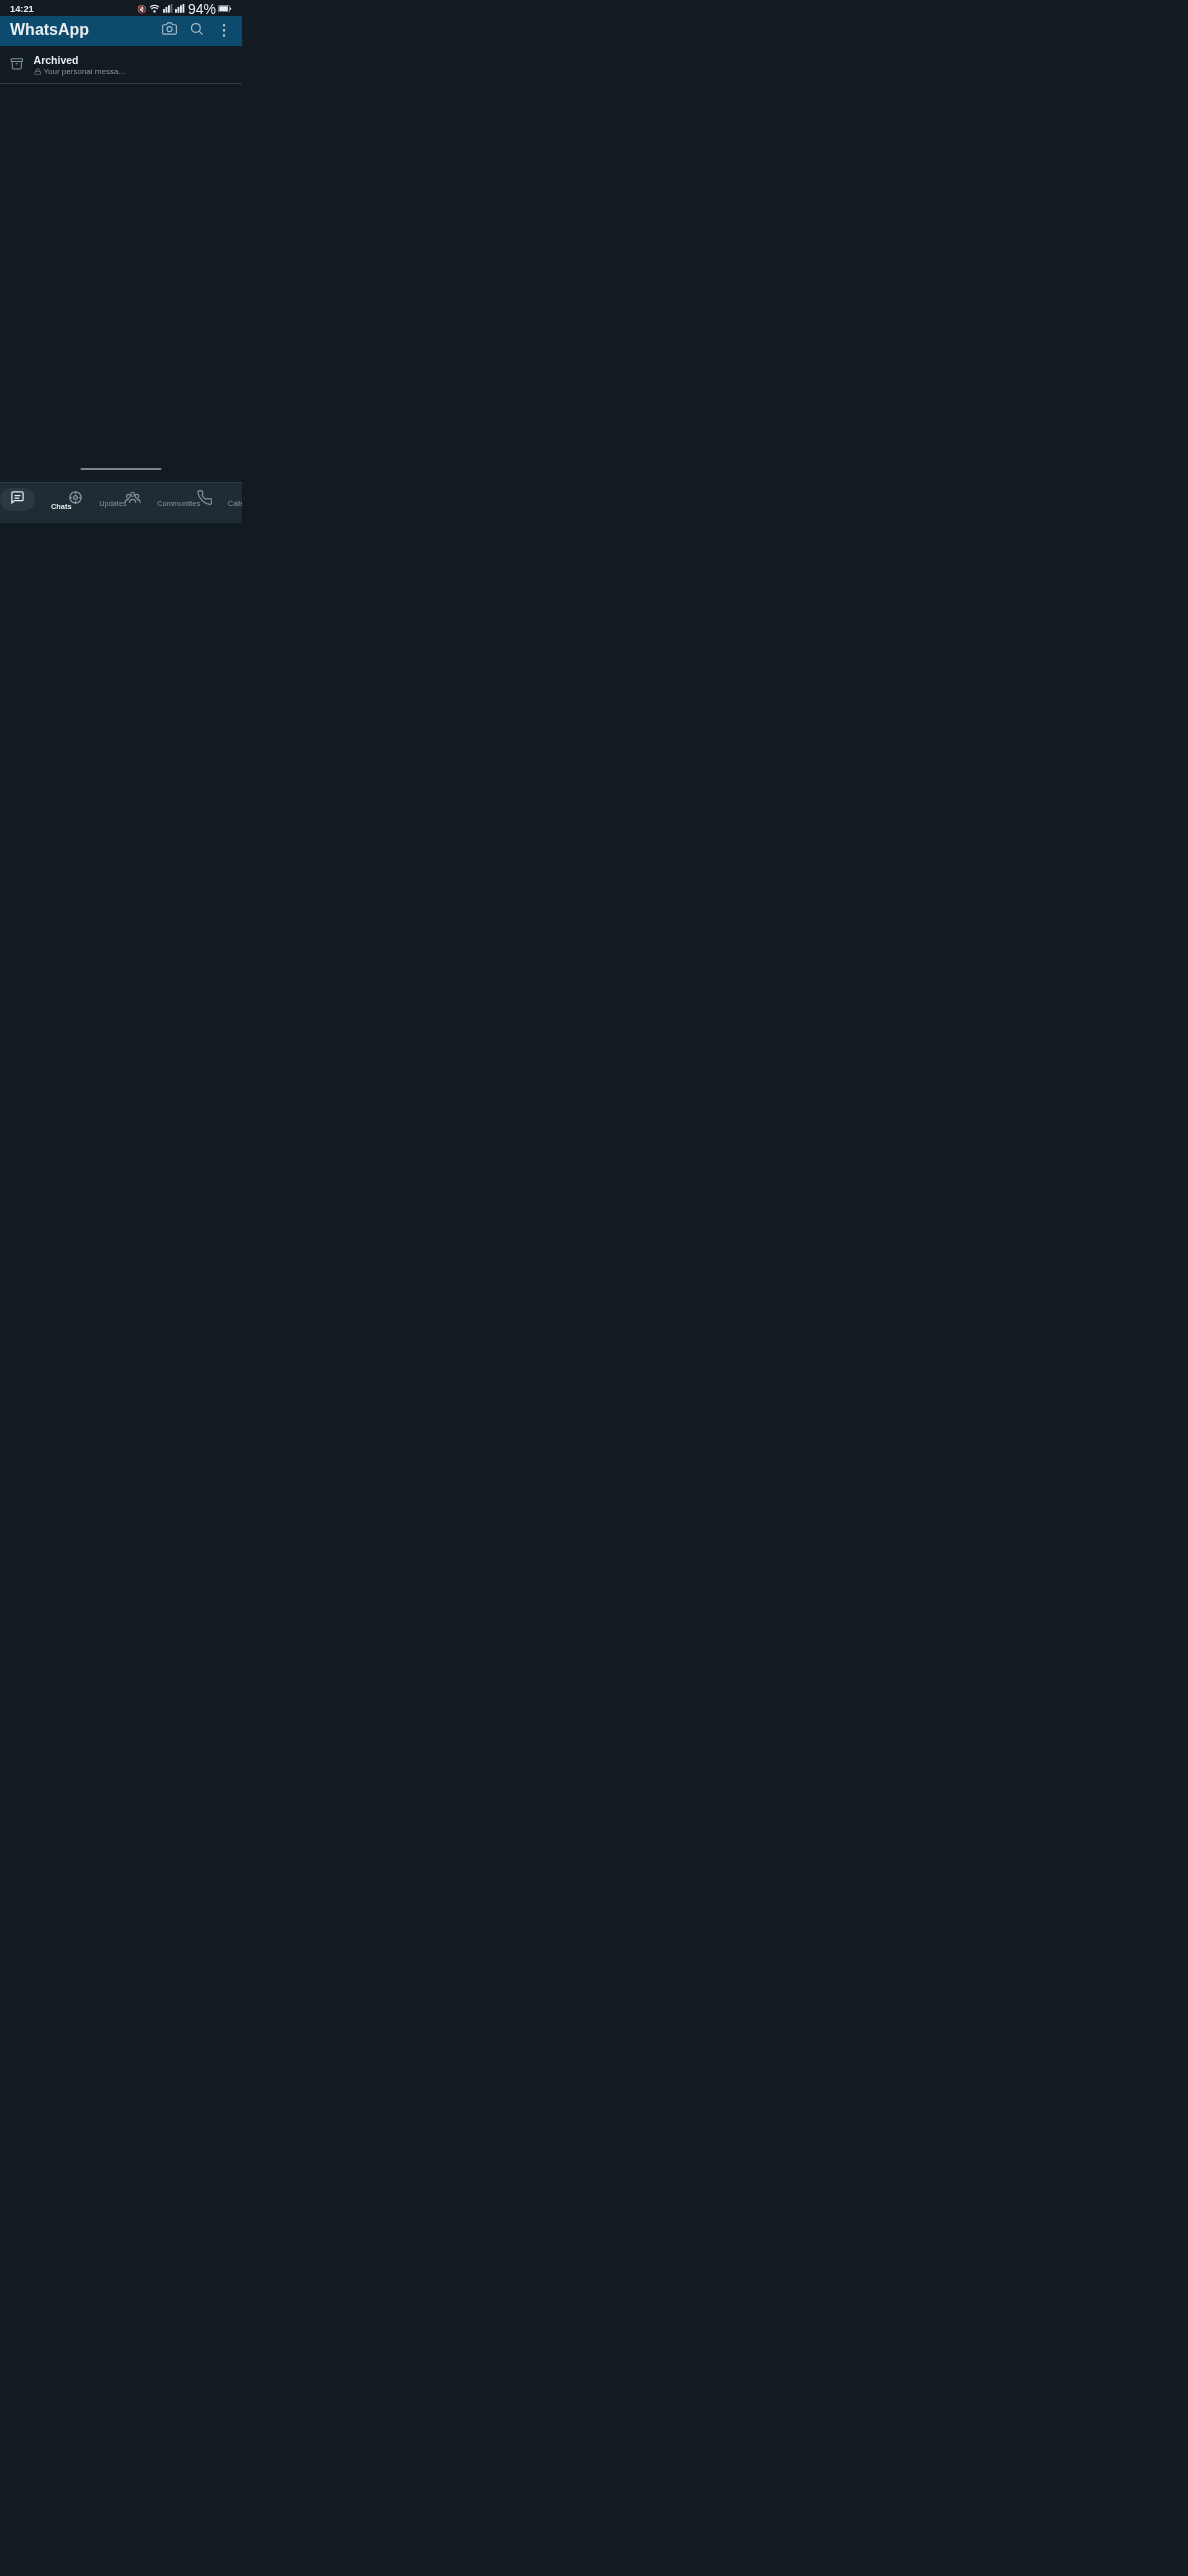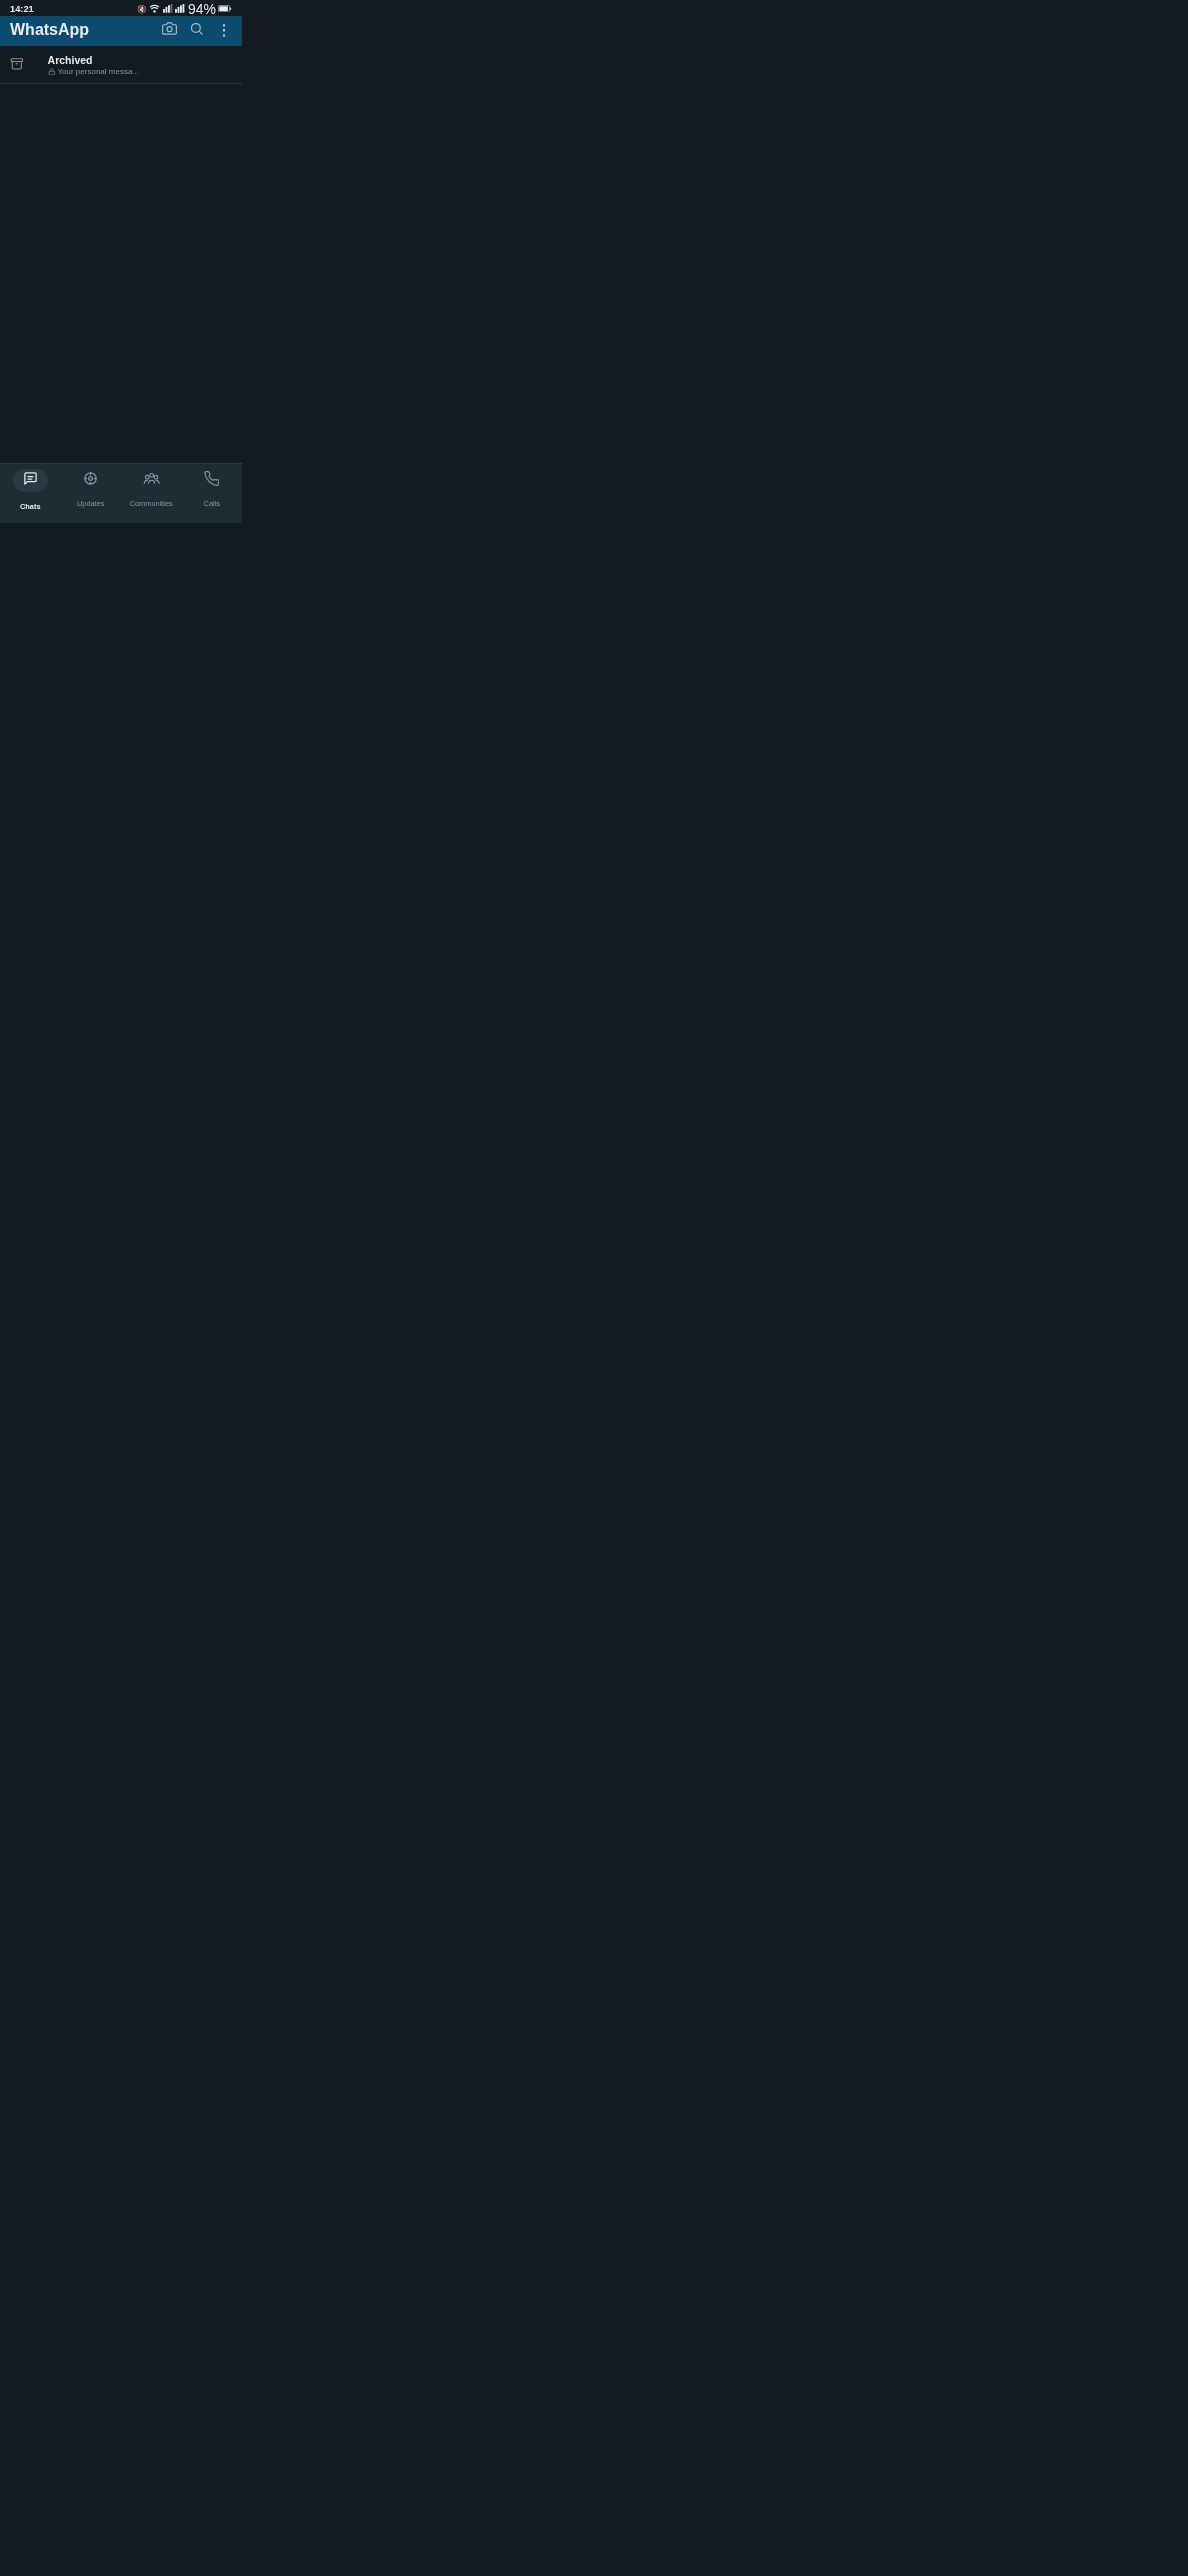--- a/index.html
+++ b/index.html
@@ -66,21 +66,21 @@
       cursor: pointer;
     }
 
     
     .archived-row {
       display: flex;
       align-items: center;
       padding: 7.4px 10px;
       background: #111b21;
       border-bottom: 0.6px solid #2a3942;
-      gap: 24px;
+      gap: 10px;
     }
 
     .archived-icon {
       color: #8696a0;
       font-size: 12.4px;
     }
 
     .archived-info {
       flex: 1;
     }
@@ -163,23 +163,23 @@
       background: #1f2c34;
       display: flex;
       justify-content: space-around;
       align-items: center;
       padding: 5px 0 12.4px;
       border-top: 0.6px solid #2a3942;
     }
 
     .nav-item {
       display: flex;
-      flex-direction: column;
-      align-items: center;
-      gap: 10px;
+      flex-direction: row;
+      align-items: flex-end;
+      gap: 16px;
       cursor: pointer;
       min-width: 43px;
     }
 
     .nav-icon {
       font-size: 13.6px;
       color: #8696a0;
     }
 
     .nav-label {

